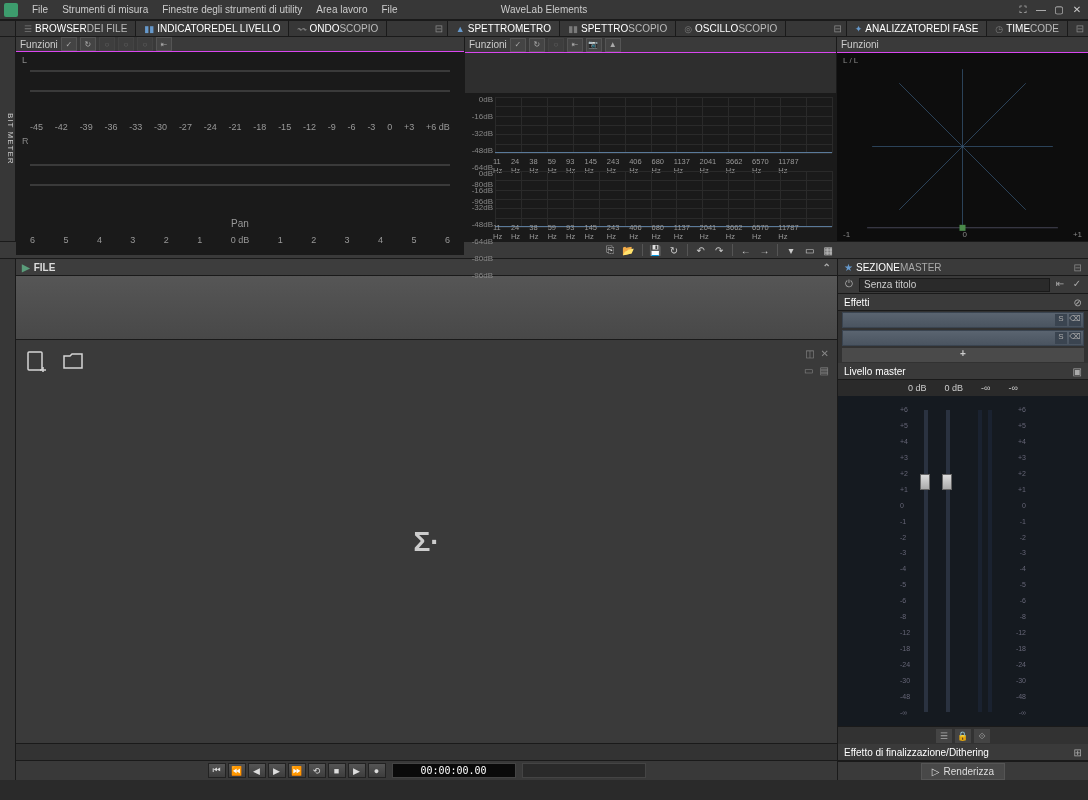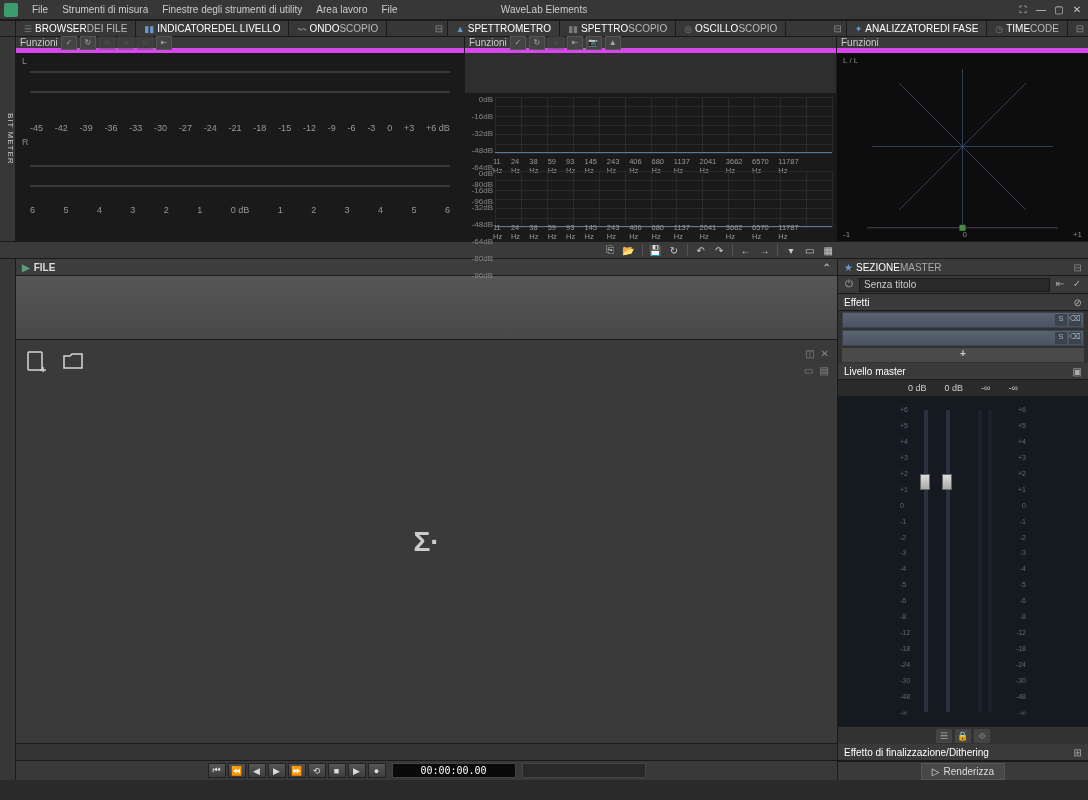--- a/index.html
+++ b/index.html
@@ -24,21 +24,21 @@
 .tab-row .pin { width: 16px; text-align: center; color: #888; cursor: pointer; padding-top: 2px; }
 
 
 .row1 { display: flex; height: 205px; border-bottom: 1px solid #1a1a1a; }
 .panel { background: #2e2e2e; border-right: 1px solid #1a1a1a; display: flex; flex-direction: column; }
 
 
 .bit-meter { width: 16px; background: #373737; writing-mode: vertical-rl; text-align: center; font-size: 8px; padding: 4px 0; color: #ccc; letter-spacing: 1px; border-right: 1px solid #1a1a1a; }
 
 
-.func-bar { height: 16px; background: #3a3a3a; display: flex; align-items: center; padding: 0 4px; gap: 3px; border-bottom: 5px solid #d946ef; }
+.func-bar { height: 16px; background: #3a3a3a; display: flex; align-items: center; padding: 0 4px; gap: 3px; border-bottom: 1px solid #d946ef; }
 .func-bar span { color: #ccc; font-size: 10px; }
 .func-bar .btn { width: 16px; height: 14px; background: #444; border: 1px solid #555; display: flex; align-items: center; justify-content: center; cursor: pointer; font-size: 8px; color: #aaa; }
 .func-bar .btn.dim { opacity: 0.4; }
 
 
 .level-meter { flex: 1; background: #1a1a1a; padding: 4px 8px; position: relative; }
 .level-meter .channel { color: #888; font-size: 9px; }
 .level-meter .scale { display: flex; justify-content: space-between; margin: 30px 6px 6px 6px; font-size: 9px; color: #999; }
 .level-meter .bars { height: 2px; background: #3a3a3a; margin: 18px 6px; }
 .level-meter .pan-label { text-align: center; color: #999; margin-top: 32px; }
@@ -216,20 +216,21 @@
           <span>-9</span>
           <span>-6</span>
           <span>-3</span>
           <span>0</span>
           <span>+3</span>
           <span>+6 dB</span>
         </div>
       <div class="channel" style="position:absolute;left:6px;top:84px;">R</div>
       <div class="bars" style="margin-top:32px;"></div>
       <div class="bars"></div>
+      <div class="pan-label">Pan</div>
       <div class="scale" id="pan-scale" style="margin-top:6px;">
           <span>6</span>
           <span>5</span>
           <span>4</span>
           <span>3</span>
           <span>2</span>
           <span>1</span>
           <span>0 dB</span>
           <span>1</span>
           <span>2</span>

